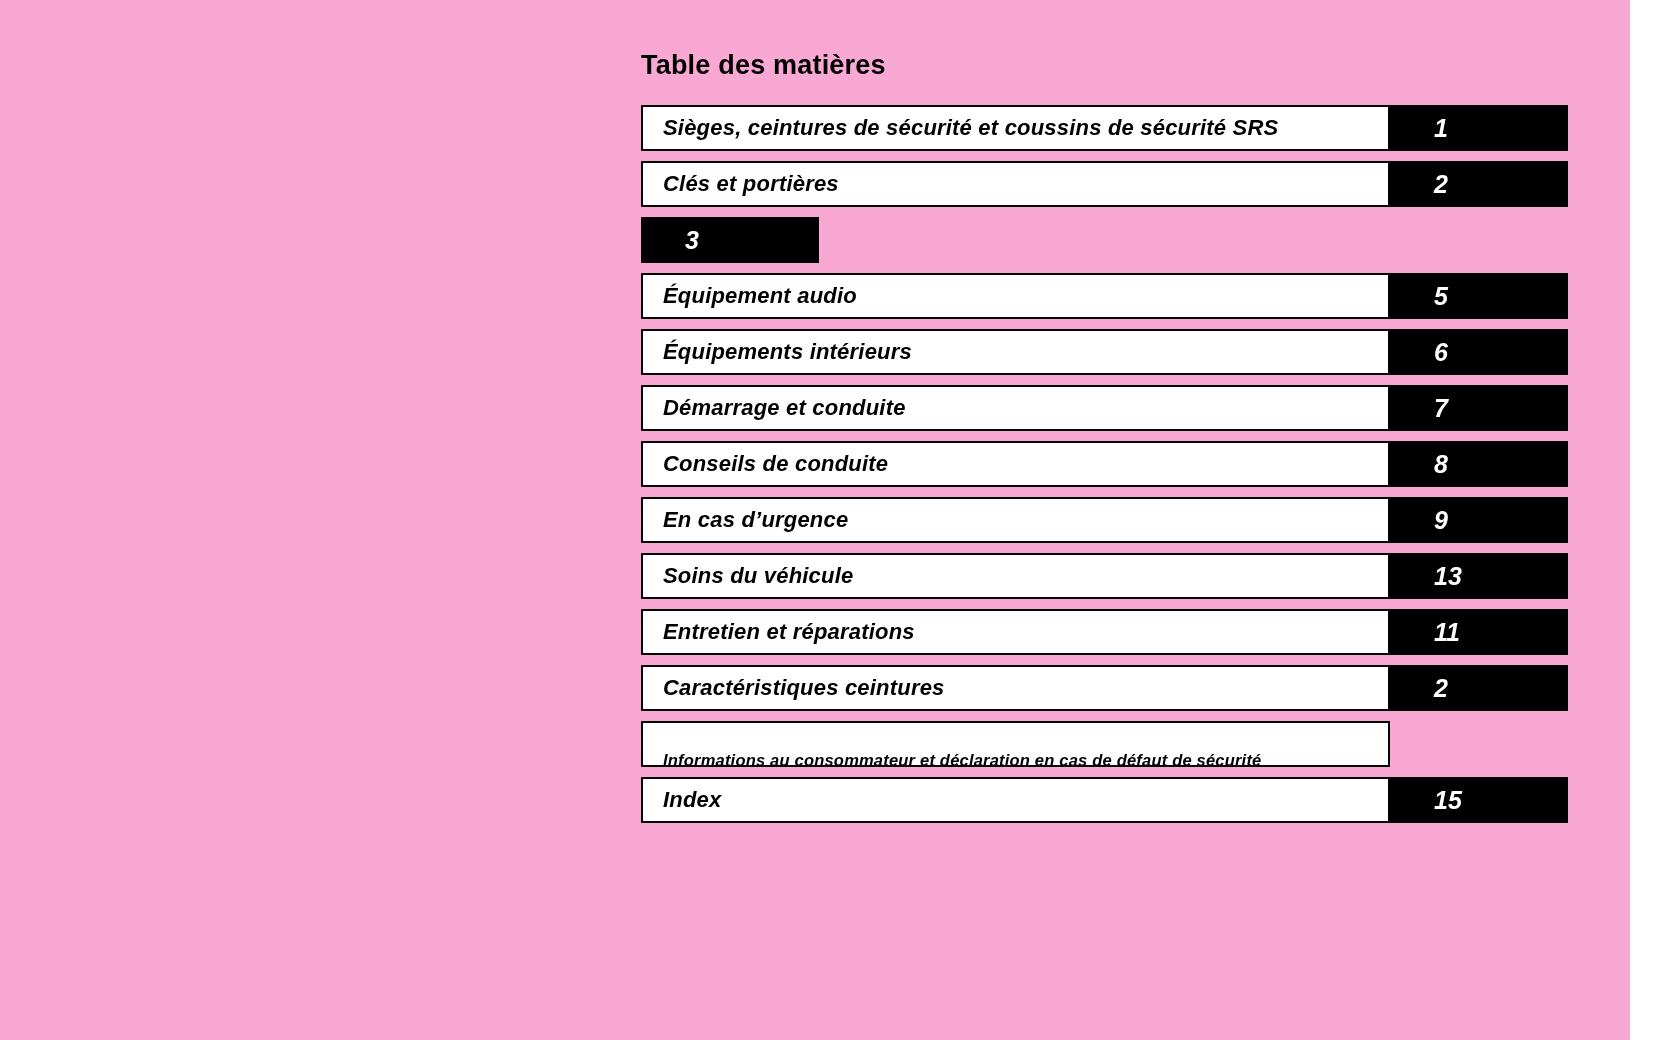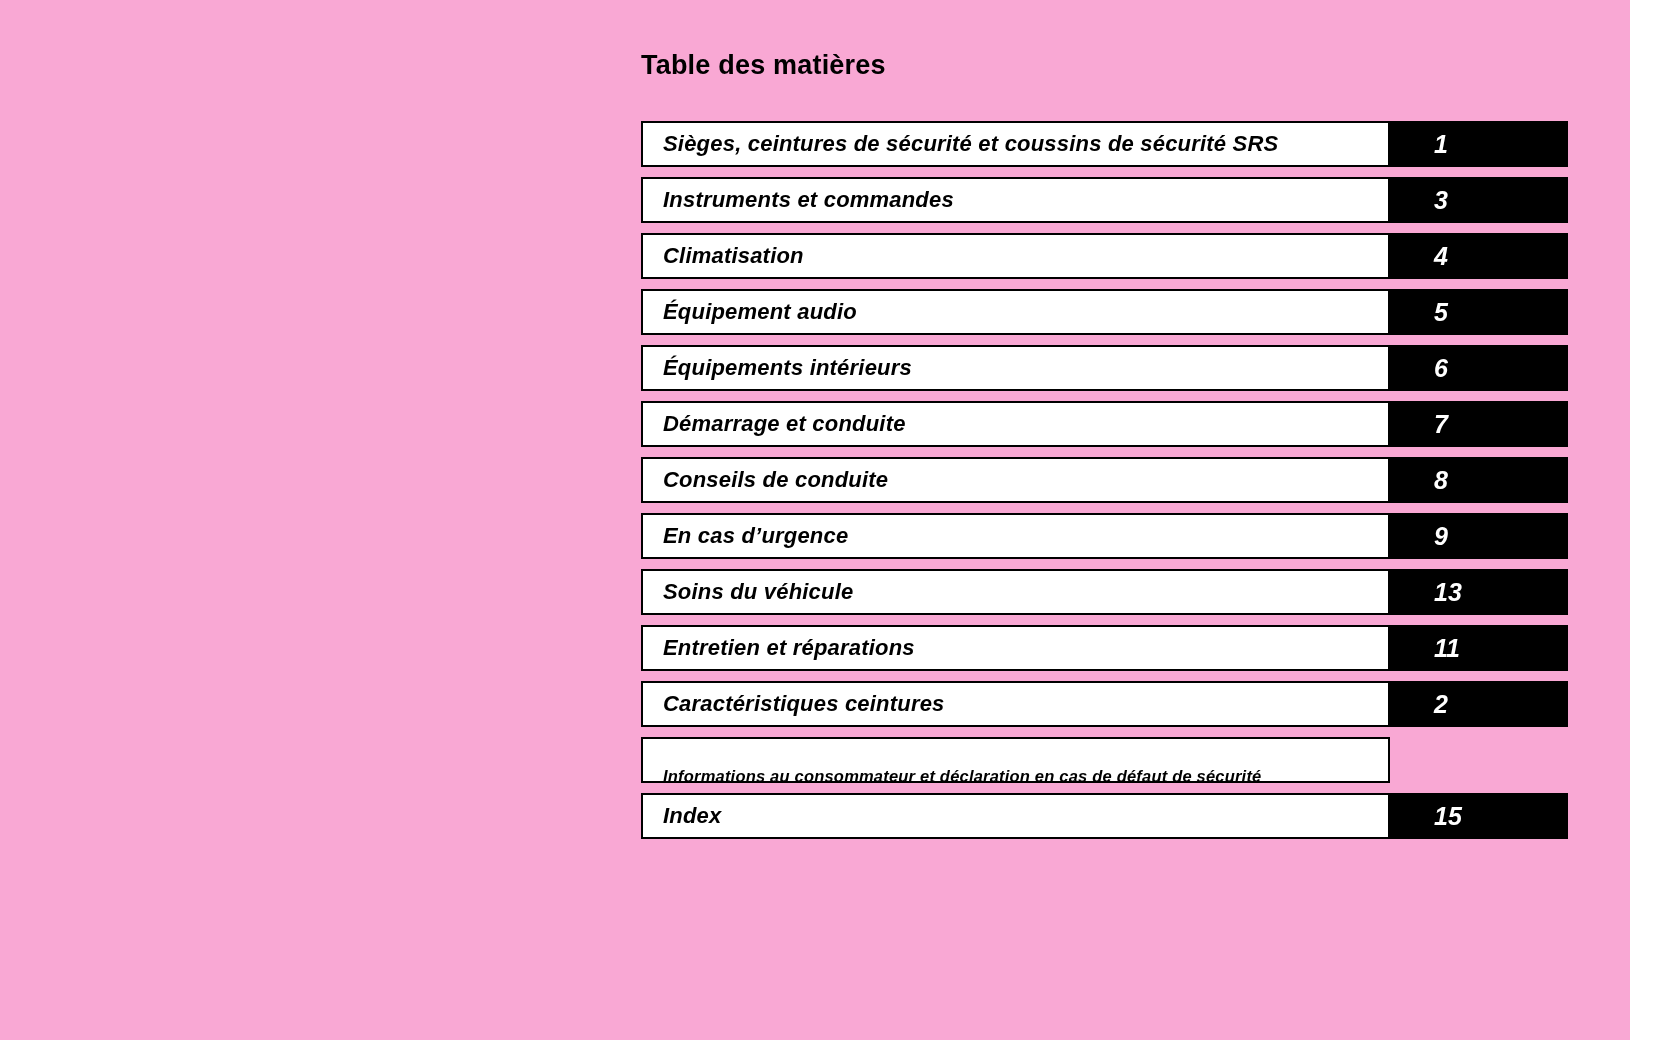--- a/index.html
+++ b/index.html
@@ -20,21 +20,21 @@
     left: 641px;
     top: 50px;
     font-size: 27px;
     font-weight: bold;
     color: #000000;
     letter-spacing: 0.2px;
   }
   .toc-list {
     position: absolute;
     left: 641px;
-    top: 121px;
+    top: 105px;
     width: 927px;
     display: flex;
     flex-direction: column;
   }
   .toc-row {
     display: flex;
     flex-direction: row;
     height: 46px;
     margin-bottom: 10px;
   }
@@ -87,32 +87,29 @@
       <div class="toc-row">
         <div class="toc-label-box">
           <span class="toc-label">Sièges, ceintures de sécurité et coussins de sécurité SRS</span>
         </div>
         <div class="toc-number-tab">
           <span class="toc-number">1</span>
         </div>
       </div>
       <div class="toc-row">
         <div class="toc-label-box">
-          <span class="toc-label">Instruments et commandes</span>
+          <span class="toc-label">Clés et portières</span>
         </div>
         <div class="toc-number-tab">
-          <span class="toc-number">3</span>
+          <span class="toc-number">2</span>
         </div>
       </div>
       <div class="toc-row">
-        <div class="toc-label-box">
-          <span class="toc-label">Climatisation</span>
-        </div>
         <div class="toc-number-tab">
-          <span class="toc-number">4</span>
+          <span class="toc-number">3</span>
         </div>
       </div>
       <div class="toc-row">
         <div class="toc-label-box">
           <span class="toc-label">Équipement audio</span>
         </div>
         <div class="toc-number-tab">
           <span class="toc-number">5</span>
         </div>
       </div>

